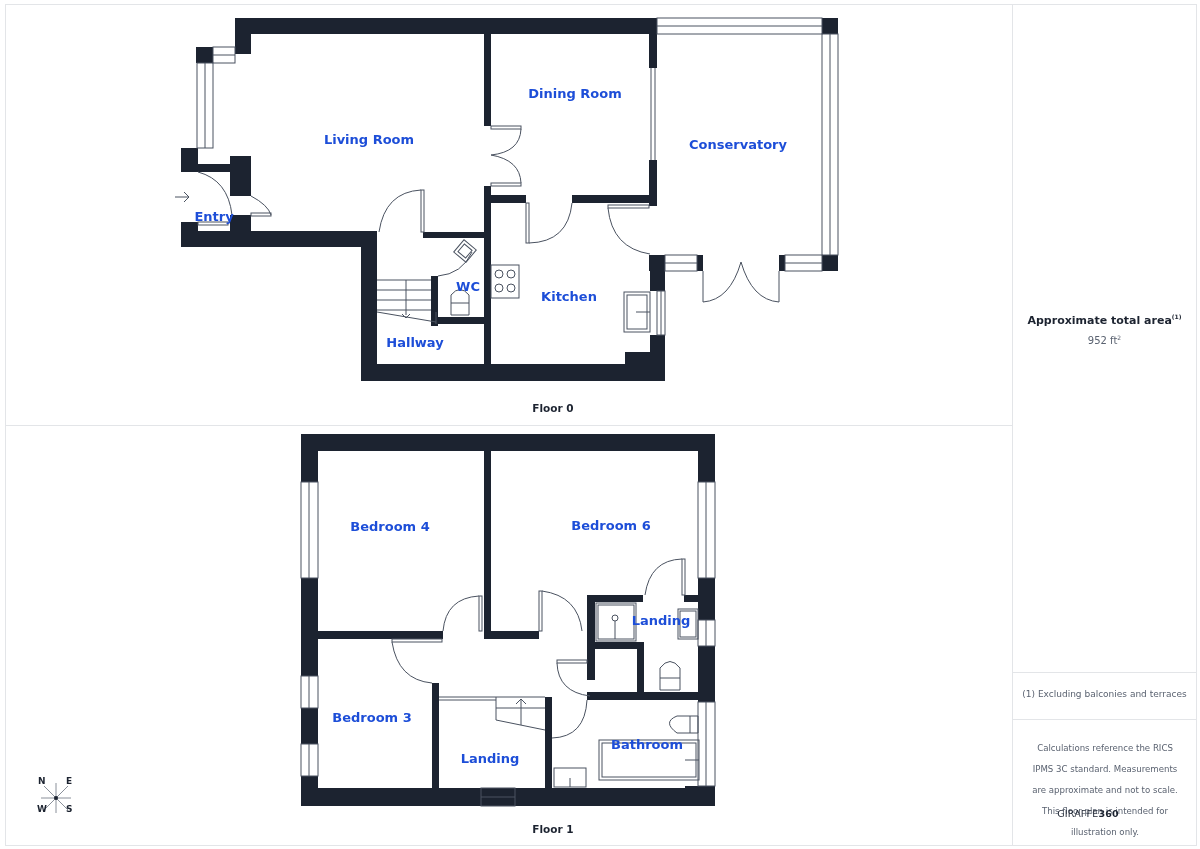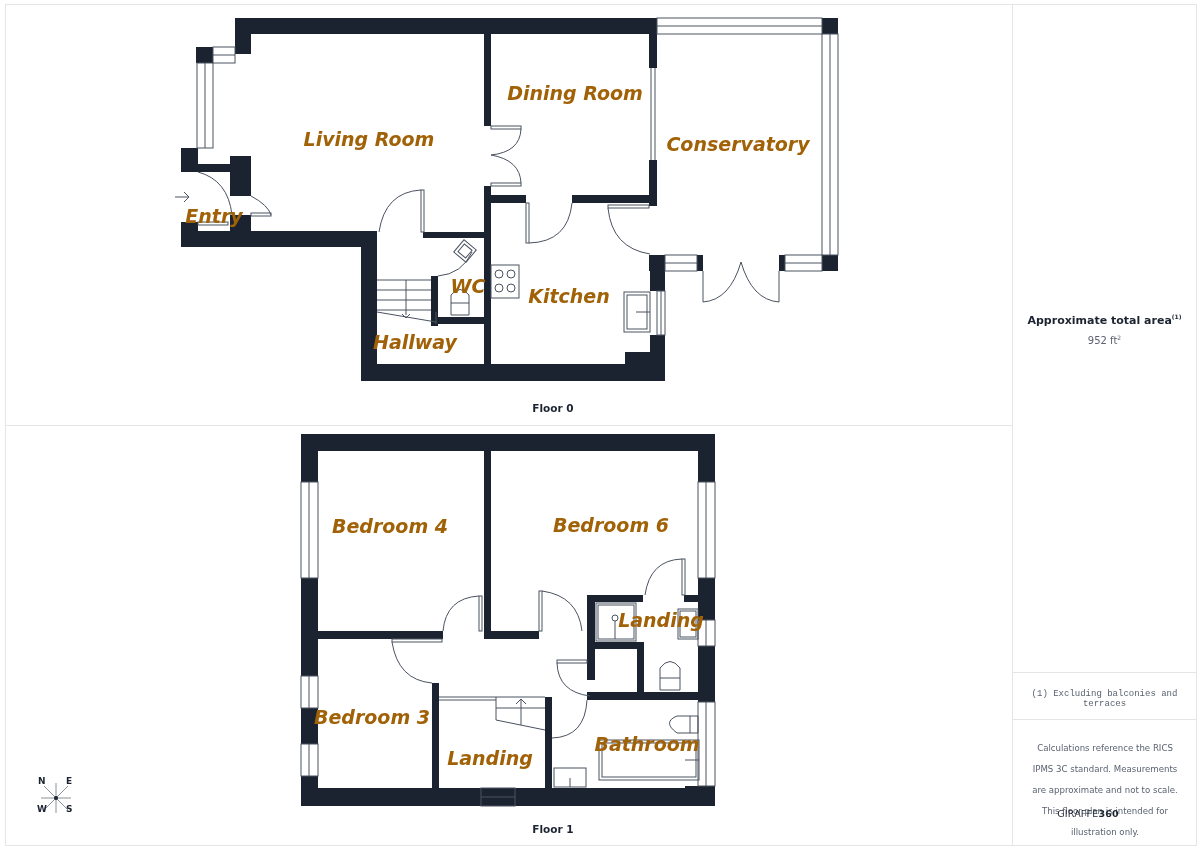--- a/index.html
+++ b/index.html
@@ -3,27 +3,27 @@
 <meta charset="utf-8">
 <style>
   html,body{margin:0;padding:0;background:#ffffff;}
   body{width:1200px;height:849px;position:relative;overflow:hidden;font-family:"DejaVu Sans",sans-serif;color:#1c2330;}
   .frame{position:absolute;border:1px solid #e3e5e8;box-sizing:border-box;}
   #panel-floor0{left:5px;top:4px;width:1008px;height:422px;}
   #panel-floor1{left:5px;top:425px;width:1008px;height:421px;}
   #panel-side{left:1012px;top:4px;width:185px;height:842px;}
   .side-sep{position:absolute;left:1012px;width:185px;height:1px;background:#e3e5e8;}
   .plan{position:absolute;left:0;top:0;}
-  .room-label{position:absolute;font-weight:bold;font-size:19px;color:#a16207;white-space:nowrap;transform:translate(-50%,-50%);font-style:italic;}
+  .room-label{position:absolute;font-weight:bold;font-size:13px;color:#1d4ed8;white-space:nowrap;transform:translate(-50%,-50%);}
   .floor-label{position:absolute;font-weight:bold;font-size:10.5px;color:#1c2330;transform:translateX(-50%);white-space:nowrap;margin-left:45px;}
   .side-title{position:absolute;left:1012px;width:185px;top:313px;text-align:center;font-weight:bold;font-size:11px;color:#1c2330;}
   .side-title sup{font-size:6px;}
   .side-value{position:absolute;left:1012px;width:185px;top:334px;text-align:center;font-size:10px;color:#5a6270;}
   .side-value sup{font-size:6px;}
-  .side-note{position:absolute;left:1012px;width:185px;top:689px;text-align:center;font-size:9px;color:#5a6270;font-family:Liberation Mono, monospace;}
+  .side-note{position:absolute;left:1012px;width:185px;top:689px;text-align:center;font-size:9px;color:#5a6270;}
   .side-disclaimer{position:absolute;left:1030px;width:150px;top:738px;text-align:center;font-size:8.6px;line-height:21px;color:#5a6270;}
   .brand{position:absolute;left:1012px;width:152px;top:808px;text-align:center;font-size:9.5px;color:#1c2330;letter-spacing:0.2px;}
   .brand b{font-weight:bold;}
   .compass-letter{position:absolute;font-size:9px;font-weight:bold;color:#1c2330;}
 </style>
 </head>
 <body>
 
 <div class="frame" id="panel-floor0"></div>
 <div class="frame" id="panel-floor1"></div>

